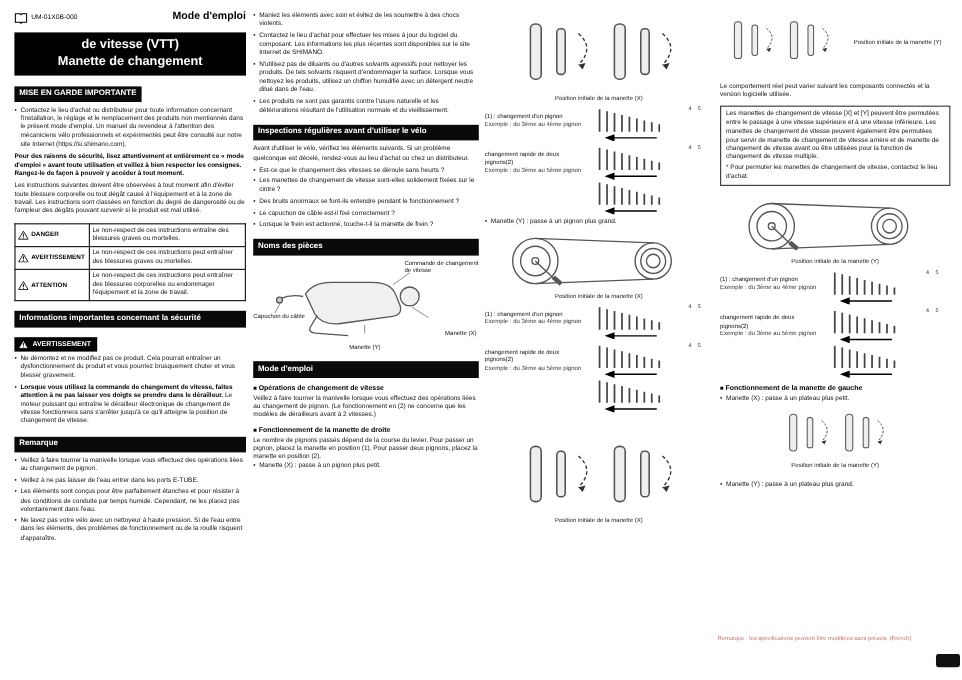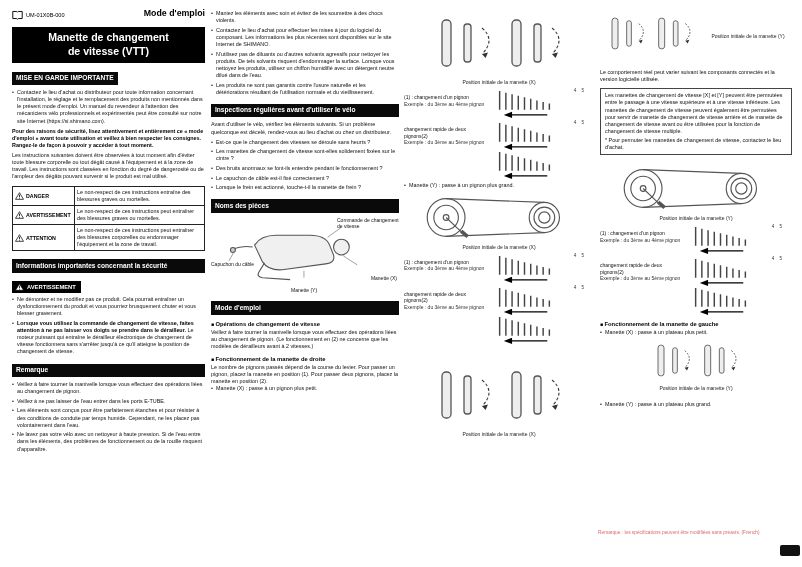--- a/index.html
+++ b/index.html
@@ -129,22 +129,22 @@
   <div class="hdr-left">
     <span class="um-icon">
       <svg viewBox="0 0 14 12">
           <path d="M1 1.5 h5 l1 1 1 -1 h5 v9 h-5 l-1 1 -1 -1 H1 Z" fill="#fff" stroke="#000" stroke-width="1.2"></path>
         </svg>
     </span>
     <span class="code">UM-01X0B-000</span>
   </div>
   <div class="doc-type">Mode d'emploi</div>
   <div class="title-box">
+    <div>de vitesse (VTT)</div>
     <div>Manette de changement</div>
-    <div>de vitesse (VTT)</div>
   </div>
 
   <div class="col col1">
     <div class="secbar caps fit first">MISE EN GARDE IMPORTANTE</div>
     <div class="bullet t">Contactez le lieu d'achat ou distributeur pour toute information concernant l'installation, le réglage et le remplacement des produits non mentionnés dans le présent mode d'emploi. Un manuel du revendeur à l'attention des mécaniciens vélo professionnels et expérimentés peut être consulté sur notre site Internet (https://si.shimano.com).</div>
     <div class="t bold mt3">Pour des raisons de sécurité, lisez attentivement et entièrement ce « mode d'emploi » avant toute utilisation et veillez à bien respecter les consignes. Rangez-le de façon à pouvoir y accéder à tout moment.</div>
     <div class="t mt3">Les instructions suivantes doivent être observées à tout moment afin d'éviter toute blessure corporelle ou tout dégât causé à l'équipement et à la zone de travail. Les instructions sont classées en fonction du degré de dangerosité ou de l'ampleur des dégâts pouvant survenir si le produit est mal utilisé.</div>
 
     <table class="hz">
       <tbody>

